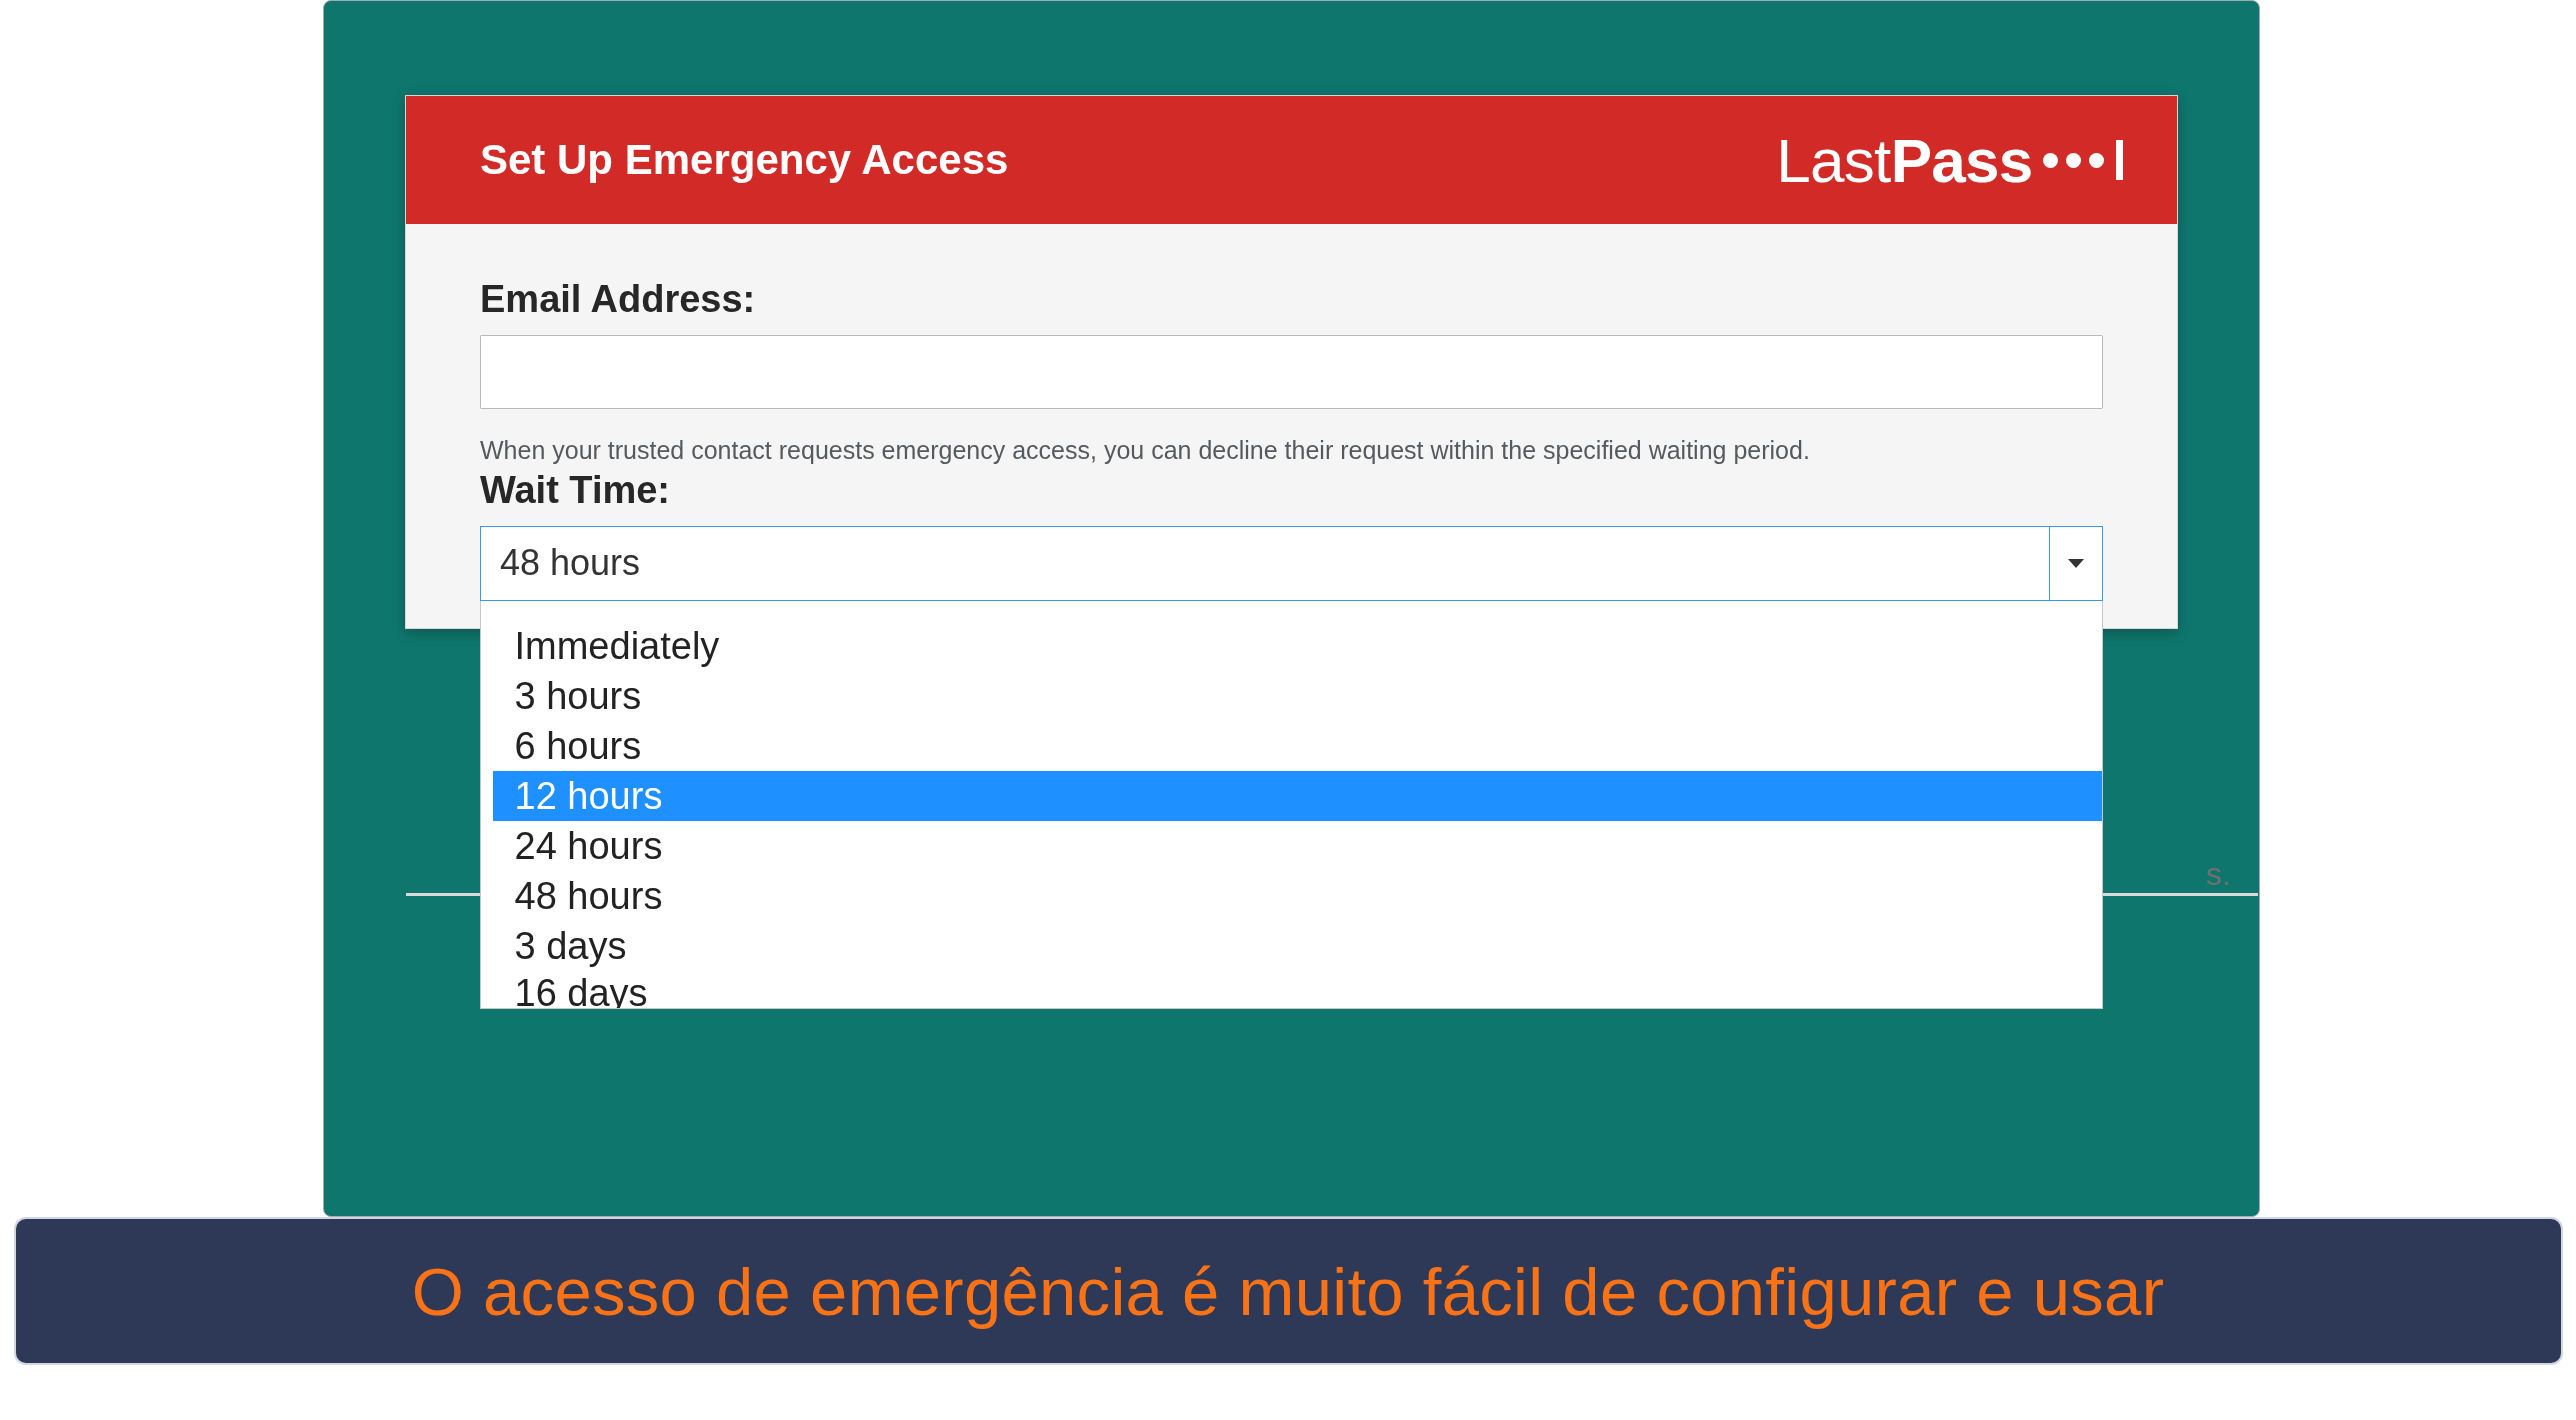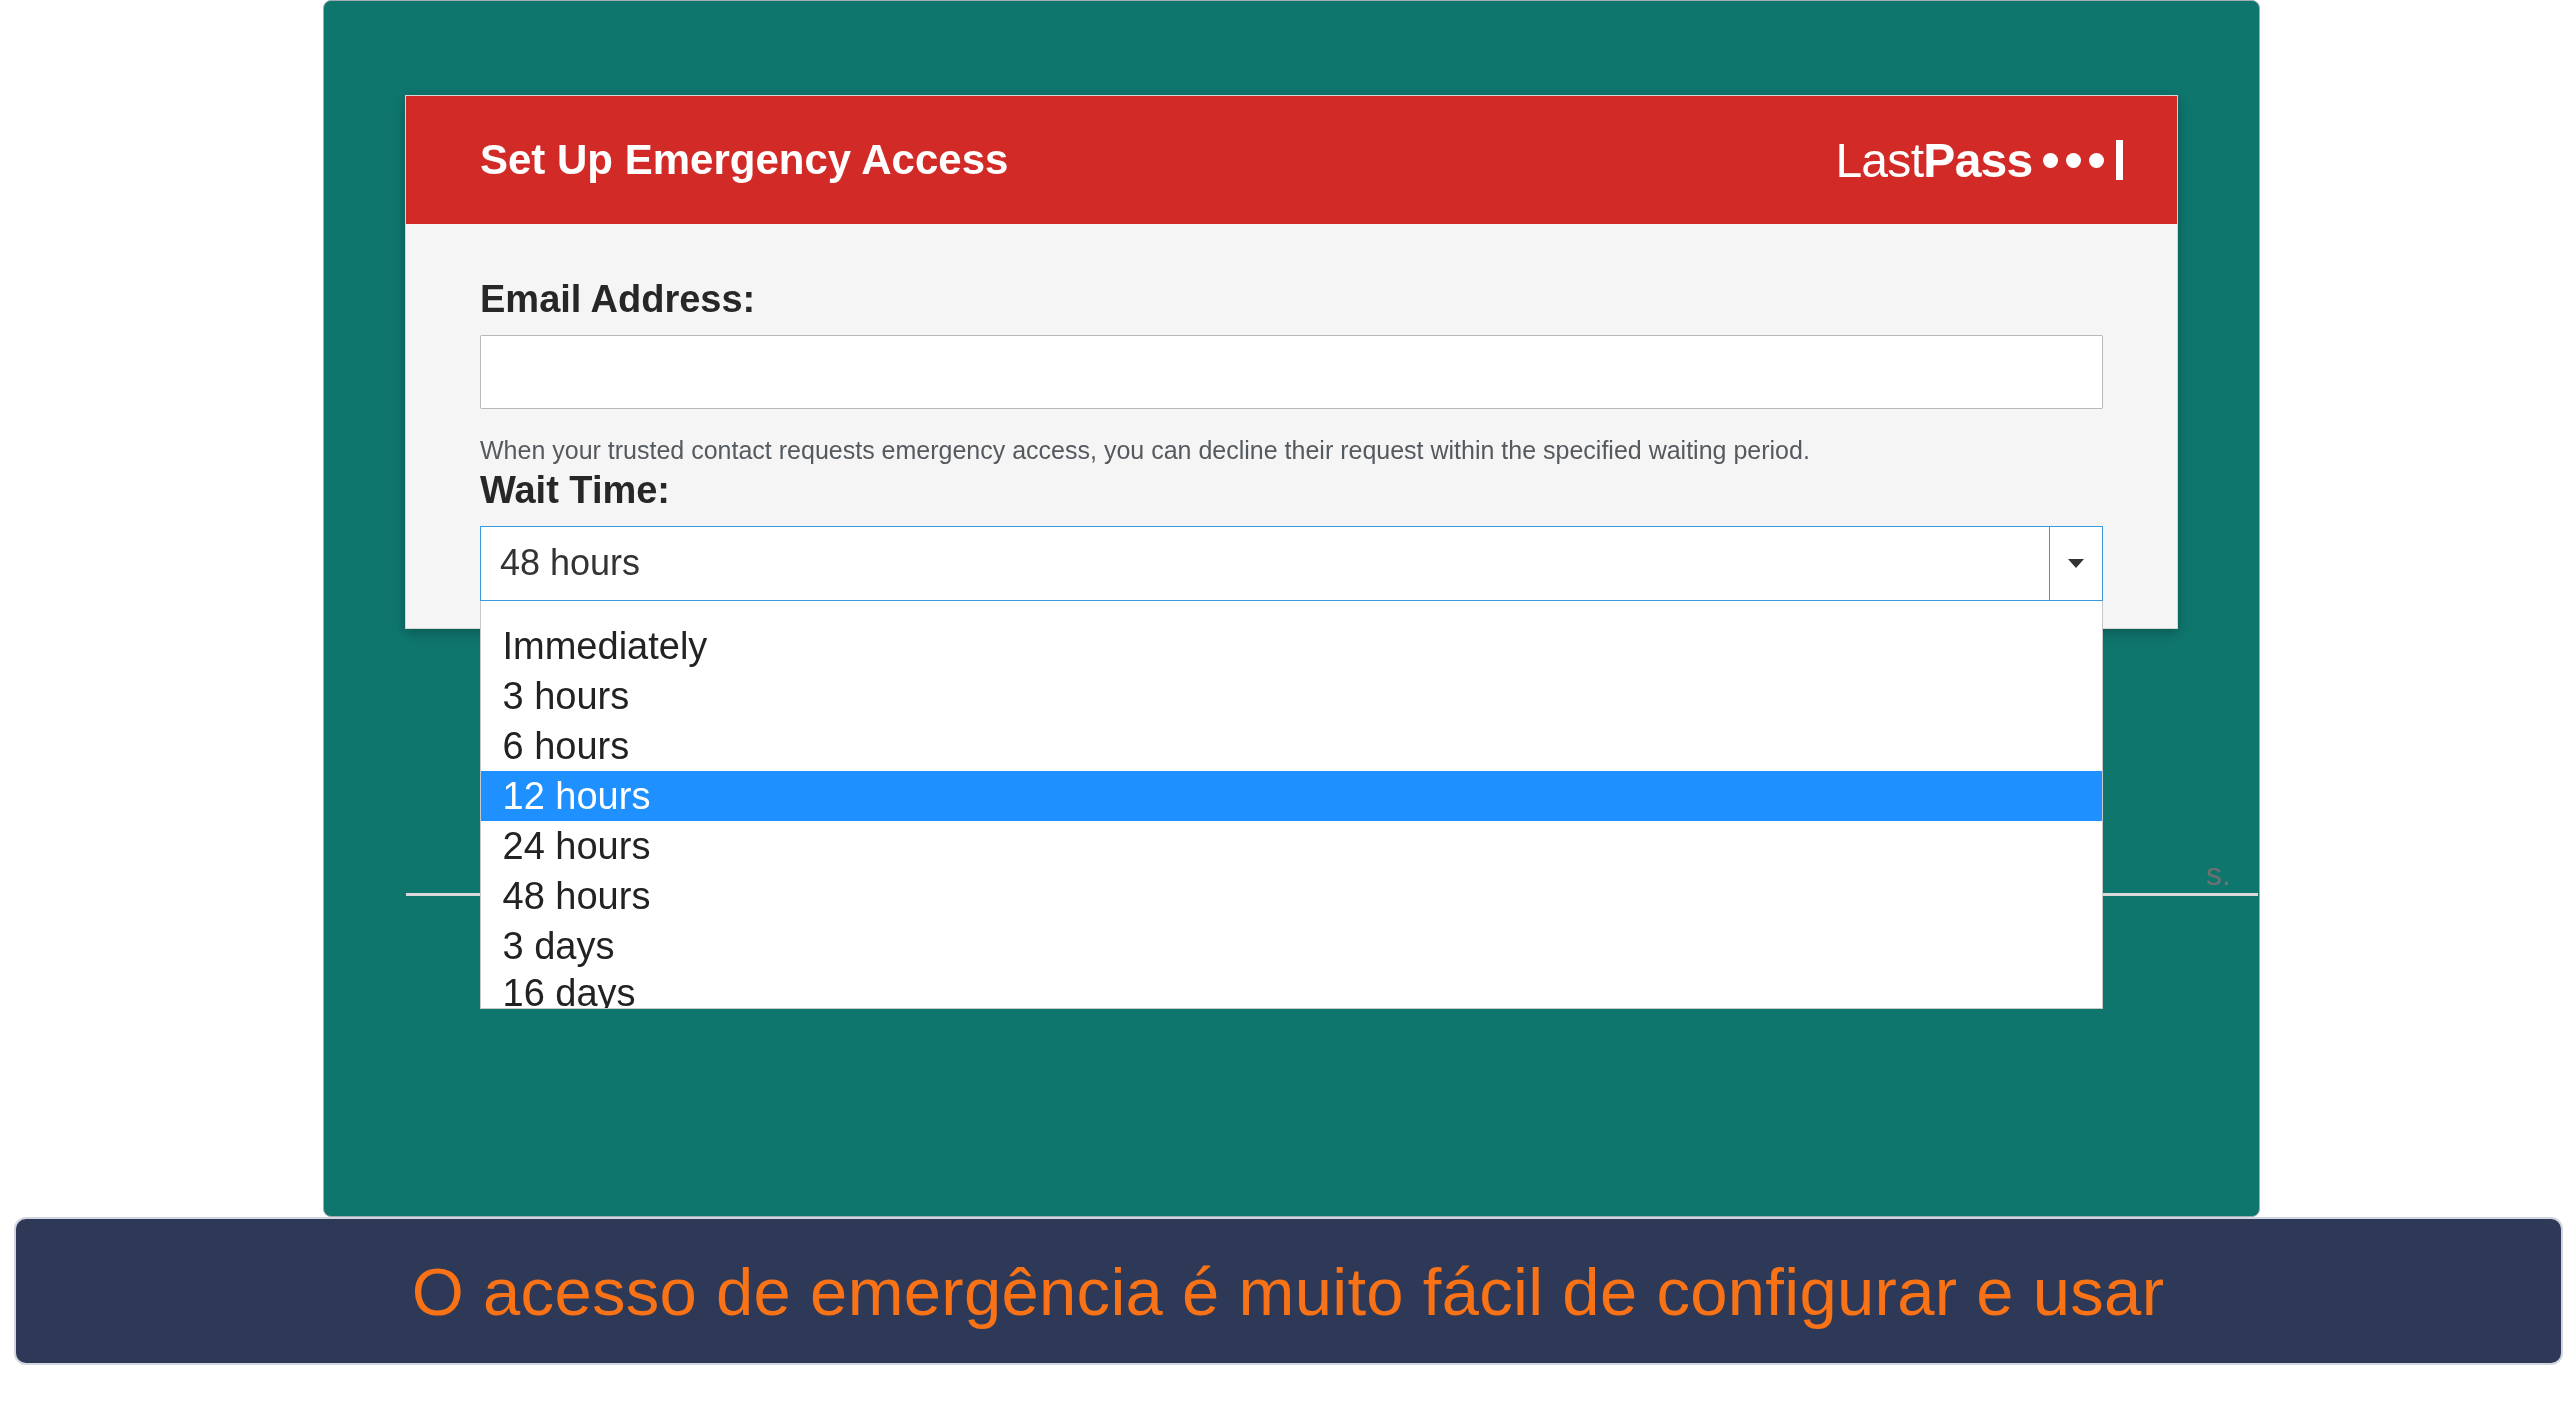--- a/index.html
+++ b/index.html
@@ -49,21 +49,21 @@
   .dialog-title {
     font-size: 42px;
     font-weight: 600;
   }
   .logo {
     display: flex;
     align-items: center;
     gap: 4px;
   }
   .logo-text {
-    font-size: 48px;
+    font-size: 62px;
     font-weight: 700;
     letter-spacing: -0.7px;
     color: #fff;
   }
   .logo-text .thin { font-weight: 400; }
   .logo-dots {
     display: flex;
     align-items: center;
     gap: 8px;
     margin-left: 6.7px;
@@ -137,21 +137,21 @@
     border-top: 9.4px solid #333;
   }
   .dropdown-list {
     position: absolute;
     left: 0;
     top: 75px;
     width: 100%;
     background: #ffffff;
     border: 1.3px solid #c8c8c8;
     border-top: none;
-    padding: 20px 0 0 0;
+    padding: 20px 0 0 12px;
     z-index: 10;
   }
   .dropdown-option {
     font-size: 38px;
     line-height: 1.32;
     color: #222;
     padding: 0 21.5px;
     cursor: pointer;
     white-space: nowrap;
     overflow: hidden;

